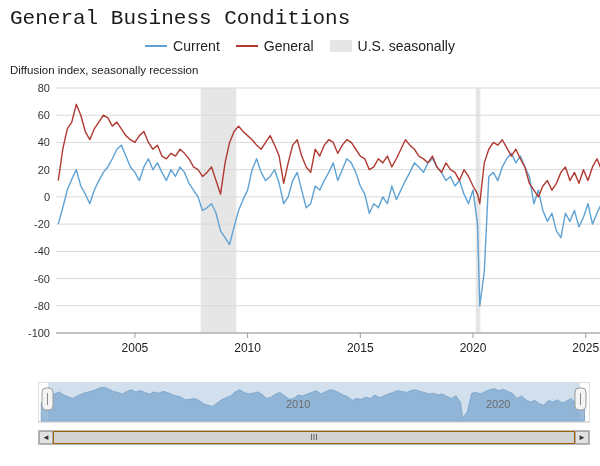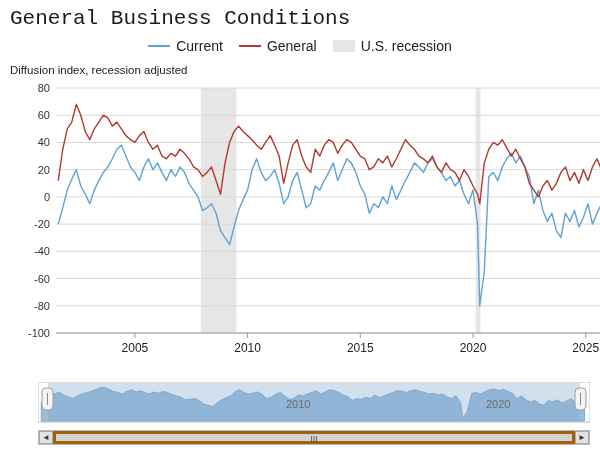--- a/index.html
+++ b/index.html
@@ -102,21 +102,21 @@
     height: 13px;
     position: relative;
   }
   .sb-thumb {
     position: absolute;
     left: 0;
     top: 0;
     height: 13px;
     width: 100%;
     background: #d3d3d3;
-    border: 3px solid #a16207;
+    border: 1px solid #a16207;
     box-sizing: border-box;
     text-align: center;
     font-size: 9px;
     line-height: 11px;
     color: #555;
   }
   text {
     font-family: "Liberation Sans", sans-serif;
   }
 </style>
@@ -129,25 +129,25 @@
   <div class="legend-item">
     <span class="legend-line" style="background:#5fa2d4"></span>
     <span>Current</span>
   </div>
   <div class="legend-item">
     <span class="legend-line" style="background:#b03a32"></span>
     <span>General</span>
   </div>
   <div class="legend-item">
     <span class="legend-swatch"></span>
-    <span>U.S. recession</span>
-  </div>
-</div>
-
-<div class="axis-note">Diffusion index, recession adjusted</div>
+    <span>U.S. seasonally</span>
+  </div>
+</div>
+
+<div class="axis-note">Diffusion index, seasonally recession</div>
 
 <div id="plot-wrap">
   <svg id="plot-svg" width="600" height="300" viewBox="0 0 600 300">
     <g id="bands">
         <rect x="184.71311475409945" y="10" width="35.61475409835887" height="245" fill="#e6e6e6"></rect>
         <rect x="459.71311475409436" y="10" width="4.733606557377868" height="245" fill="#e6e6e6"></rect>
       </g>
     <g id="gridlines">
         <line x1="40" y1="10" x2="590" y2="10" stroke="#d9d9d9" stroke-width="1"></line>
         <line x1="40" y1="37.22222222222223" x2="590" y2="37.22222222222223" stroke="#d9d9d9" stroke-width="1"></line>

